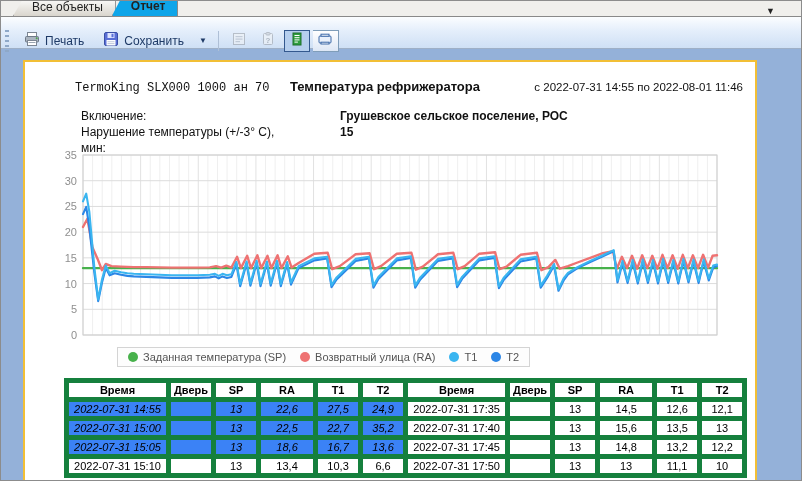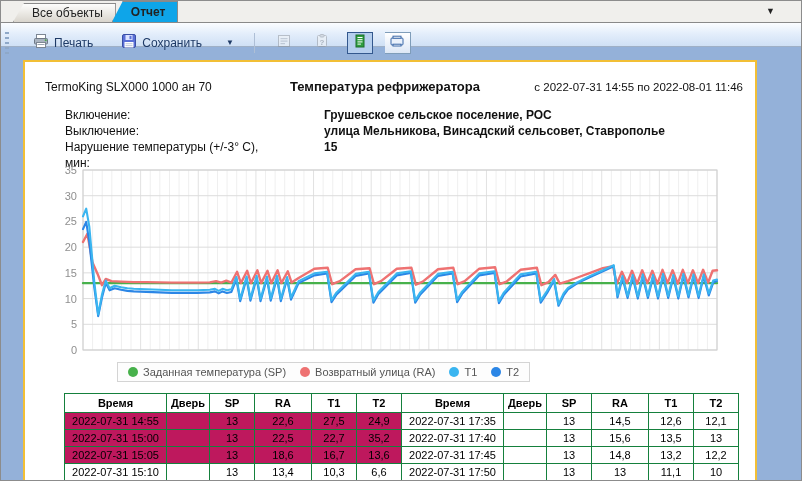--- a/index.html
+++ b/index.html
@@ -5,41 +5,41 @@
   * { box-sizing: border-box; margin: 0; padding: 0; }
   html,body { width:802px; height:481px; overflow:hidden; }
   body {
     font-family:"Liberation Sans","DejaVu Sans",sans-serif;
     background:#94b1d9;
     border:1px solid #8c8c8c;
     position:relative;
   }
   
   .tabstrip{
-    height:22px; background:#f0efec; border-bottom:1px solid #898989;
+    height:16px; background:#f0efec; border-bottom:1px solid #898989;
     display:flex; align-items:flex-end; padding-left:12px; position:relative;
   }
   .tab{
     height:19px; line-height:18px; font-size:12px; color:#222;
     padding:0 12px 0 18px; margin-right:-4px;
     border:1px solid #8a8a8a; border-bottom:none;
     background:linear-gradient(#fdfdfc,#d9d5cd);
     clip-path:polygon(11px 0,100% 0,100% 100%,0 100%);
     position:relative;
   }
   .tab.active{
     height:21px; line-height:20px; font-weight:bold;
     background:#0ea5e9; z-index:2;
   }
   .tabstrip-chevron{
     position:absolute; right:26px; top:5px; font-size:9px; color:#222; line-height:10px;
   }
   
   .toolbar{
-    height:24px; display:flex; align-items:center; gap:12px;
+    height:32px; display:flex; align-items:center; gap:3px;
     background:linear-gradient(#fbfdff 0%,#e4eefb 45%,#cfe0f5 100%);
     border-bottom:1px solid #9fb0c6; padding:16px 4px 0 2px;
   }
   .grip{ width:4px; height:22px; margin:0 4px 0 2px;
     background:repeating-linear-gradient(to bottom,#8ea8c8 0 2px,transparent 2px 5px); }
   .tb-btn{
     display:flex; align-items:center; gap:5px; padding:3px 7px; font-size:12px;
     color:#1e3a66; border:1px solid transparent; border-radius:2px; cursor:default;
   }
   .tb-caret{ font-size:8px; color:#1e3a66; padding:3px 4px; }
@@ -52,43 +52,43 @@
   .toggle.active{ background:#b6cfee; border-color:#33588e; }
   .toggle + .toggle{ border-left:none; }
   
   .viewer{ position:absolute; top:53px; left:0; right:0; bottom:0; background:#94b1d9; overflow:hidden; }
   .page{
     position:absolute; top:6px; left:22px; width:734px; height:900px;
     background:#fff; border:2px solid #f2bf35;
   }
   
   .rep-head{ display:flex; margin-top:17px; font-size:12px; color:#111; align-items:baseline; }
-  .rep-device{ padding-left:20px; width:265px; }
+  .rep-device{ padding-left:50px; width:265px;font-family:Liberation Mono, monospace; }
   .rep-title{ flex:1; font-weight:bold; font-size:13px; }
   .rep-period{ width:228px; text-align:right; padding-right:12px; white-space:nowrap; font-size:11.5px;margin-left:47px; }
   
-  .fields{ margin:13px 0 0 40px; font-size:12px; color:#111; }
+  .fields{ margin:13px 0 0 56px; font-size:12px; color:#111; }
   .frow{ display:flex; height:16px; line-height:16px; }
   .flabel{ width:219px; }
   .fvalue{ font-weight:bold;padding-left:40px; }
   
   .chart-wrap{ margin:9px 0 0 28px; }
   .legend{
     display:inline-flex; align-items:center; gap:14px; margin:1px 0 0 64px;
     border:1px solid #d4d4d4; background:#fdfdfd; padding:3px 10px;
     font-size:11px; color:#555;
   }
   .legend-item{ display:flex; align-items:center; gap:5px; }
   .legend-dot{ width:10px; height:10px; border-radius:50%; }
   
   .rep-table{ margin:11px 0 0 39px; border-collapse:collapse; font-size:11px; color:#000;
     border:1px solid #000; }
-  .rep-table th,.rep-table td{ border:1px solid #15803d; text-align:center; padding:1px 3px; height:17px; }
+  .rep-table th,.rep-table td{ border:5px solid #15803d; text-align:center; padding:1px 3px; height:17px; }
   .rep-table th{ font-weight:bold; height:19px; background:#fff; }
-  .rep-table td.alert{ background:#be185d; }
+  .rep-table td.alert{ background:#3b82f6;font-style:italic; }
   .rep-table .c-time{ width:102px; } .rep-table .c-door{ width:43px; }
   .rep-table .c-sp{ width:45px; } .rep-table .c-ra{ width:57px; }
   .rep-table .c-t1{ width:45px; } .rep-table .c-t2{ width:45px; }
 </style>
 </head>
 <body>
 
 <div class="tabstrip">
   <div class="tab">Все объекты</div>
   <div class="tab active">Отчет</div>
@@ -177,24 +177,20 @@
     <div class="rep-head">
       <div class="rep-device">TermoKing SLX000 1000 ан 70</div>
       <div class="rep-title">Температура рефрижератора</div>
       <div class="rep-period">с 2022-07-31 14:55 по 2022-08-01 11:46</div>
     </div>
 
     <div class="fields">
       <div class="frow">
         <div class="flabel">Включение:</div>
         <div class="fvalue">Грушевское сельское поселение, РОС</div>
-      </div>
-      <div class="frow">
-        <div class="flabel">Выключение:</div>
-        <div class="fvalue">улица Мельникова, Винсадский сельсовет, Ставрополье</div>
       </div>
       <div class="frow">
         <div class="flabel">Нарушение температуры (+/-3° С), мин:</div>
         <div class="fvalue">15</div>
       </div>
     </div>
 
     <div class="chart-wrap">
       <svg id="chart" width="668" height="193" viewBox="0 0 668 193">
           <rect x="30" y="6" width="634" height="180" fill="#ffffff" stroke="none"></rect>

